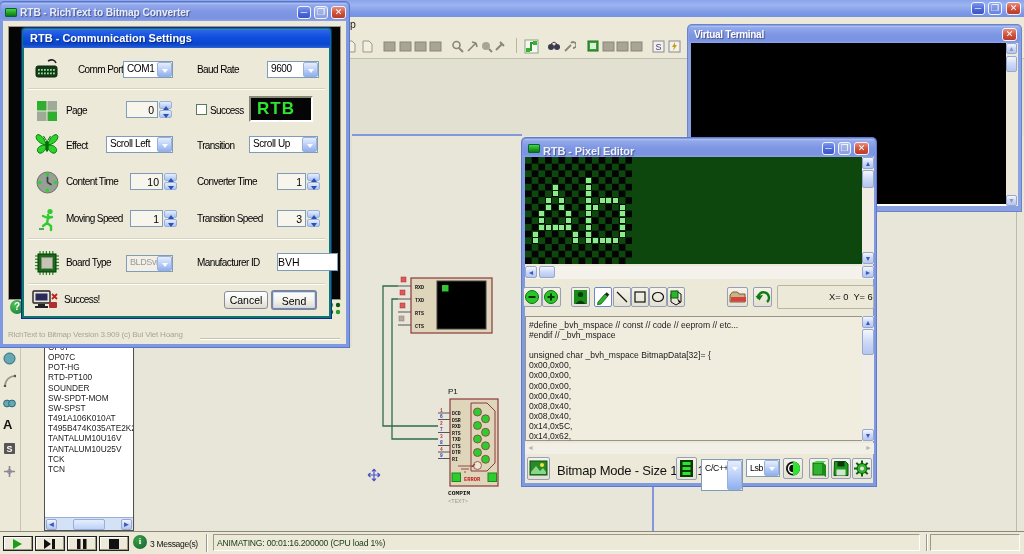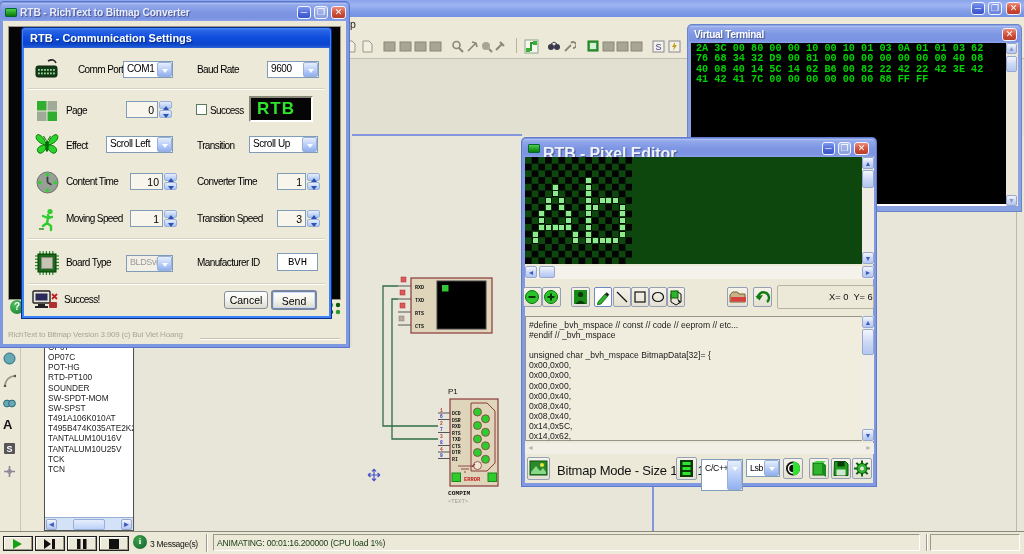--- a/index.html
+++ b/index.html
@@ -231,24 +231,20 @@
 <div class="abs" style="left:213px;top:534px;width:707px;height:17px;border:1px solid;border-color:#9a9886 #fff #fff #9a9886;background:#ece9d8;"></div>
 <div class="abs" style="left:217px;top:538px;font-size:8.6px;letter-spacing:-0.2px;color:#143a14;">ANIMATING: 00:01:16.200000 (CPU load 1%)</div>
 <div class="abs" style="left:926px;top:534px;width:2px;height:17px;border-left:1px solid #9a9886;border-right:1px solid #fff;"></div>
 <div class="abs" style="left:930px;top:534px;width:90px;height:17px;border:1px solid;border-color:#9a9886 #fff #fff #9a9886;background:#ece9d8;"></div>
 <div class="abs" style="left:688px;top:25px;width:333px;height:186px;background:#8ba2e2;border-radius:4px 4px 0 0;box-shadow:0 0 0 1px #6a84cc;">
 <div class="abs grad-inact" style="left:1px;top:1px;width:331px;height:17px;border-radius:3px 3px 0 0;"></div>
 <div class="abs titletxt" style="left:6px;top:3.5px;font-size:10px;letter-spacing:-0.3px;">Virtual Terminal</div>
 <div class="xpbtn bclose" style="left:314px;top:3px;width:15px;">✕</div>
 <div class="abs" style="left:3px;top:18px;width:315px;height:163px;background:#fff;"></div>
     <div class="abs" style="left:3px;top:18px;width:315px;height:161px;background:#000;"></div>
-<div class="abs" style="left:8px;top:19px;font-family:'Liberation Mono',monospace;font-weight:bold;font-size:10.2px;line-height:10.4px;color:#00d400;white-space:pre;">2A 3C 00 80 00 00 10 00 10 01 03 0A 01 01 03 62
-76 68 34 32 D9 00 81 00 00 00 00 00 00 00 40 08
-40 08 40 14 5C 14 62 B6 00 82 22 42 22 42 3E 42
-41 42 41 7C 00 00 00 00 00 00 88 FF FF</div>
 <div class="sbar-v" style="left:318px;top:18px;width:12px;height:163px;background:#ece9dc;">
       <div class="arr" style="left:0;top:0;width:11px;height:11px;font-size:7px;line-height:10px;color:#8a9ac0;">▲</div>
       <div class="arr" style="left:0;top:13px;width:11px;height:16px;"></div>
       <div class="arr" style="left:0;bottom:0;width:11px;height:11px;font-size:7px;line-height:10px;color:#8a9ac0;">▼</div>
     </div>
 </div>
 <div class="abs" style="left:0px;top:2px;width:349px;height:345px;background:#7e99e2;border-radius:4px 4px 0 0;box-shadow:0 0 0 1px #5a76c8;">
 <div class="abs grad-inact" style="left:1px;top:1px;width:347px;height:18px;border-radius:3px 3px 0 0;"></div>
 <div class="abs" style="left:5px;top:6px;width:12px;height:9px;background:linear-gradient(180deg,#4ad04a,#0a7a0a);border:1px solid #063;border-radius:1px;"></div>
 <div class="abs titletxt" style="left:20px;top:4.5px;font-size:10.2px;letter-spacing:-0.1px;color:#e9edfb;">RTB - RichText to Bitmap Converter</div>
@@ -260,21 +256,21 @@
 <div class="abs" style="left:10px;top:298px;width:14px;height:14px;border-radius:50%;background:radial-gradient(circle at 35% 30%,#4ec05e,#127a2a);color:#fff;font-weight:bold;font-size:10px;text-align:center;line-height:14px;">?</div>
 <div class="abs" style="left:328px;top:299px;width:13px;height:13px;"><svg width="13" height="13">
         <circle cx="3" cy="3" r="2.2" fill="#2a9a2a"></circle>
         <circle cx="10" cy="3" r="2.2" fill="#0a5a0a"></circle>
         <circle cx="3" cy="10" r="2.2" fill="#0a5a0a"></circle>
         <circle cx="10" cy="10" r="2.2" fill="#2a9a2a"></circle>
       </svg></div>
 <div class="abs" style="left:8px;top:328px;font-size:8px;letter-spacing:-0.2px;color:#a8a695;">RichText to Bitmap Version 3.909 (c) Bui Viet Hoang</div>
 <div class="abs" style="left:200px;top:336px;width:140px;height:2px;border-top:1px solid #c4c1b0;border-bottom:1px solid #fff;"></div>
 </div>
-<div class="abs" style="left:22px;top:28px;width:309px;height:290px;background:#3b82f6;border-radius:3px 3px 0 0;box-shadow:0 0 0 1px #0b2e8e;">
+<div class="abs" style="left:22px;top:28px;width:309px;height:290px;background:#0f766e;border-radius:3px 3px 0 0;box-shadow:0 0 0 1px #0b2e8e;">
 <div class="abs grad-act" style="left:1px;top:1px;width:307px;height:19px;border-radius:3px 3px 0 0;"></div>
 <div class="abs titletxt" style="left:8px;top:4px;font-size:11px;">RTB - Communication Settings</div>
 <div class="abs" style="left:2px;top:20px;width:305px;height:268px;background:#ece9d8;"></div>
 <div class="sep" style="left:6px;top:60px;width:297px;"></div>
 <div class="sep" style="left:6px;top:210px;width:297px;"></div>
 <div class="sep" style="left:6px;top:255px;width:297px;"></div>
 <div class="abs" style="left:12px;top:30px;"><svg width="26" height="22">
 <path d="M14 3 q6 -3 8 2" stroke="#222" stroke-width="1.6" fill="none"></path>
 <rect x="2" y="8" width="21" height="11" rx="2" fill="#16381a" stroke="#0a280a"></rect>
 <g fill="#8ee08e">
@@ -398,28 +394,28 @@
 <div class="spb spdn" style="left:285px;top:154px;"></div>
 <div class="spin" style="left:255px;top:182px;width:29px;height:17px;">
       <span style="position:absolute;right:3px;top:1.5px;">3</span>
     </div>
 <div class="spb spup" style="left:285px;top:182px;"></div>
 <div class="spb spdn" style="left:285px;top:191px;"></div>
 <div class="abs" style="left:174px;top:76px;width:11px;height:11px;background:#fff;border:1px solid #5a7a5a;"></div>
 <div class="abs" style="left:227px;top:68px;width:64px;height:26px;background:#050505;border:2px solid;border-color:#8a8878 #fff #fff #8a8878;">
       <span style="position:absolute;left:6px;top:1px;font-size:17px;font-weight:bold;color:#2ee42e;letter-spacing:1px;">RTB</span>
     </div>
-<div class="abs" style="left:255px;top:225px;width:41px;height:18px;background:#fff;border:1px solid #7f9db9;text-align:center;font-size:10.5px;line-height:16px;font-family:Liberation Mono, monospace;">BVH</div>
+<div class="abs" style="left:255px;top:225px;width:61px;height:18px;background:#fff;border:1px solid #7f9db9;text-align:left;font-size:10.5px;line-height:16px;">BVH</div>
 <div class="btn" style="left:202px;top:263px;width:44px;height:18px;line-height:17px;">Cancel</div>
 <div class="btn" style="left:249px;top:262px;width:46px;height:20px;line-height:19px;border:2px solid #7a86a0;box-shadow:inset 0 0 0 1px #c8d8f8;">Send</div>
 </div>
 <div class="abs" style="left:522px;top:138px;width:354px;height:348px;background:#8099e0;border-radius:4px 4px 0 0;box-shadow:0 0 0 1px #5f7ace;">
 <div class="abs grad-inact" style="left:1px;top:1px;width:352px;height:18px;border-radius:3px 3px 0 0;"></div>
 <div class="abs" style="left:6px;top:6px;width:12px;height:9px;background:linear-gradient(180deg,#4ad04a,#0a7a0a);border:1px solid #063;border-radius:1px;"></div>
-<div class="abs titletxt" style="left:21px;top:7px;font-size:16px;letter-spacing:-0.1px;color:#eef2fd;">RTB - Pixel Editor</div>
+<div class="abs titletxt" style="left:21px;top:7px;font-size:11px;letter-spacing:-0.1px;color:#eef2fd;">RTB - Pixel Editor</div>
 <div class="xpbtn bmin" style="left:300px;top:4px;width:13px;">─</div>
 <div class="xpbtn bmax" style="left:316px;top:4px;width:13px;background:linear-gradient(180deg,#aebeee,#8a9ede);">❐</div>
 <div class="xpbtn bclose" style="left:332px;top:4px;width:15px;">✕</div>
 <div class="abs" style="left:3px;top:19px;width:348px;height:326px;background:#ece9d8;"></div>
 </div>
 <div class="abs" style="left:525px;top:157px;width:337px;height:107.2px;background:#0d470d;"></div>
 <div class="abs" style="left:525px;top:157px;width:107.2px;height:107.2px;background:repeating-conic-gradient(#040404 0% 25%, #0d470d 25% 50%);background-size:13.4px 13.4px;"></div>
 <div class="px" style="left:586.1px;top:177.9px"></div>
 <div class="px" style="left:552.6px;top:184.6px"></div>
 <div class="px" style="left:586.1px;top:184.6px"></div>

